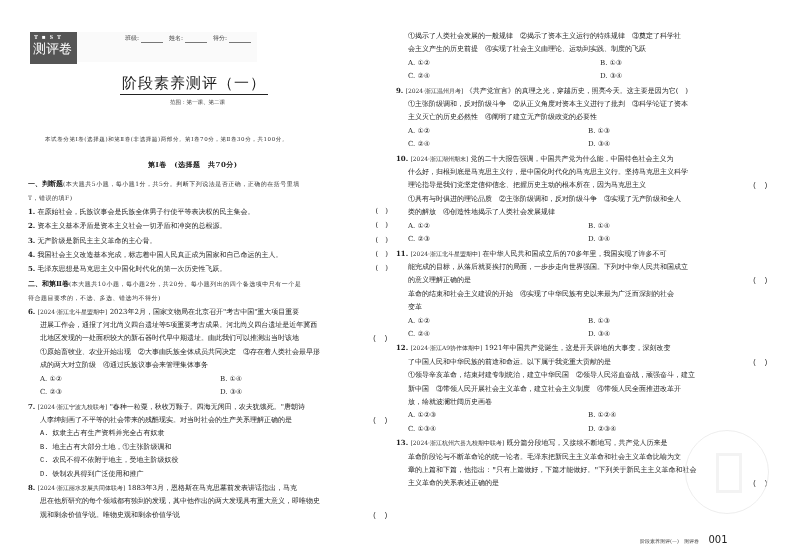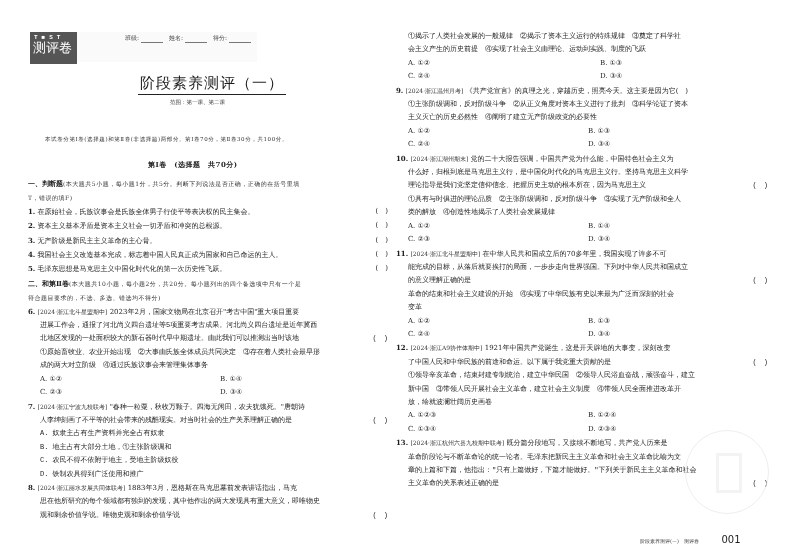--- a/index.html
+++ b/index.html
@@ -1,43 +1,43 @@
 <!DOCTYPE html>
 <html><head>
 <meta charset="utf-8">
 <style>
   html, body { margin:0; padding:0; background:#fff; }
   body { width:793px; height:554px; position:relative; overflow:hidden; color:#1e1e1e;
          font-family:"DejaVu Serif", "Liberation Serif", serif; }
   .tag { position:absolute; left:30px; top:32px; width:47px; height:30px; background:#555;
-         color:#fff; font-family:Liberation Mono, monospace; }
+         color:#fff; font-family:Liberation Serif, serif; }
   .tag .t1 { font-size:6px; letter-spacing:4px; padding:2px 0 0 4px; line-height:7px; font-weight:bold; }
   .tag .t2 { font-size:13px; line-height:16px; padding-left:3px; }
   .tag-under { position:absolute; left:30px; top:62px; width:47px; height:2px; background:#555; }
   .infobar { position:absolute; left:77px; top:32px; width:180px; height:30px; background:#fafafa; }
   .fields { position:absolute; left:125px; top:34px; font-size:6px; font-family:"DejaVu Sans",sans-serif; color:#444; display:flex; gap:6px; }
   .fields .f { display:flex; align-items:flex-end; }
   .fields .line { display:inline-block; width:22px; border-bottom:1px solid #777; height:6px; margin-left:2px; }
-  .title { position:absolute; left:138px; top:74px; font-size:15px; font-family:"DejaVu Sans",sans-serif;
+  .title { position:absolute; left:120px; top:74px; font-size:15px; font-family:"DejaVu Sans",sans-serif;
            border-bottom:1px solid #222; padding:0 2px 1px 2px; letter-spacing:1px; }
   .scope { position:absolute; left:170px; top:99px; font-size:5.5px; color:#333; }
   .intro { position:absolute; left:45px; top:136px; font-size:5.5px; color:#333; letter-spacing:0.6px; }
   .sec1 { position:absolute; left:148px; top:160px; font-size:7px; font-weight:bold; letter-spacing:0.5px;text-align:center; }
   .blk { position:absolute; font-size:7px; line-height:13.4px; }
   .line-row { position:relative; white-space:nowrap; }
   .paren { position:absolute; right:0; }
   .ind { padding-left:12px;font-family:Liberation Mono, monospace; }
   .hd { font-weight:bold; }
   .note { font-size:6px; color:#333; letter-spacing:0.5px; }
   .opts { display:flex; }
   .opts span { width:180px; padding-left:12px; box-sizing:border-box; }
   .num { font-weight:bold; }
   .src { font-size:6px; color:#333; }
   .footer { position:absolute; left:640px; top:534px; font-size:5px; font-family:"DejaVu Sans",sans-serif; color:#444; }
-  .footer .pg { font-size:10px; color:#222; margin-left:21px; }
+  .footer .pg { font-size:10px; color:#222; margin-left:8px; }
   .stamp { position:absolute; left:685px; top:430px; width:82px; height:82px; border-radius:50%;
            border:1px solid #e6e6e6; opacity:0.7; }
   .stamp .inner { position:absolute; left:30px; top:22px; width:20px; height:34px; border:3px solid #eee; }
 </style>
 </head>
 <body>
 
 <div class="tag">
   <div class="t1">T■ST</div>
   <div class="t2">测评卷</div>

